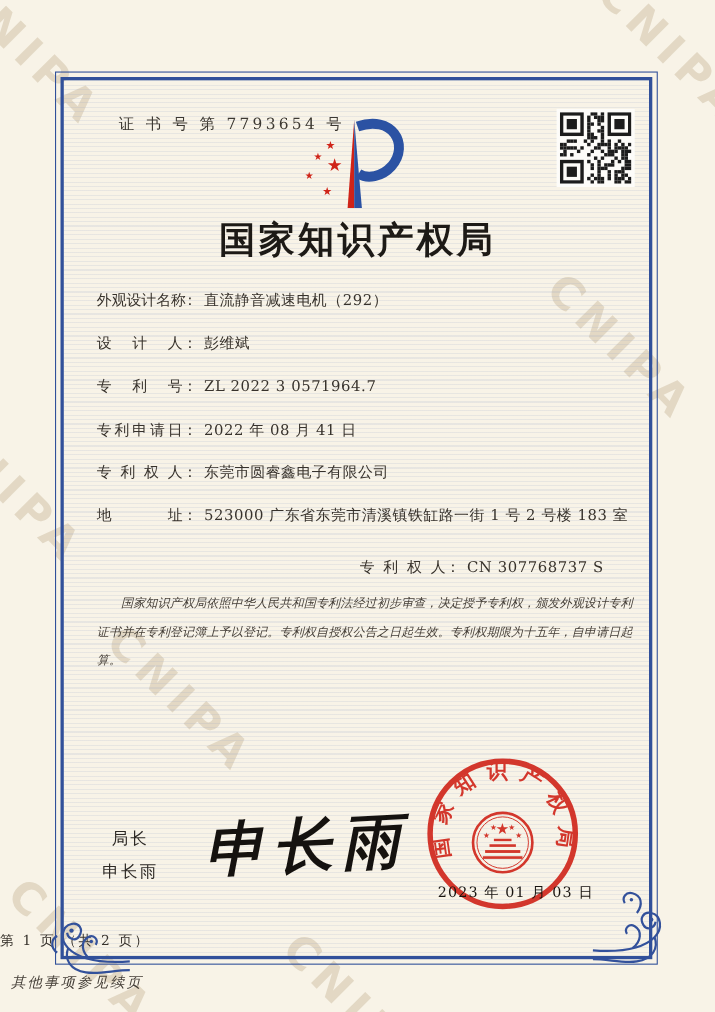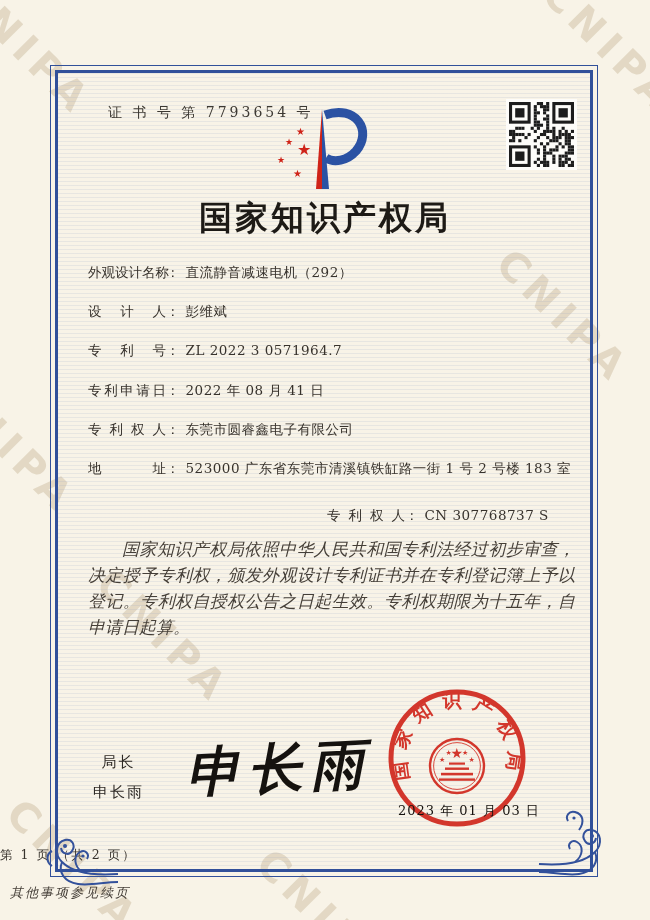--- a/index.html
+++ b/index.html
@@ -19,21 +19,21 @@
   .certno{position:absolute;left:76px;top:104px;font-size:14px;letter-spacing:3px;color:#3c3832;margin-left:32px;}
   .logo{position:absolute;left:276px;top:101px;}
   .qr{position:absolute;left:506px;top:99px;width:71px;height:71px;background:#fdfcf9;padding:3px;box-sizing:border-box;}
   .title{position:absolute;left:0;top:196px;width:650px;text-align:center;
          font-size:33px;font-weight:bold;letter-spacing:3px;color:#1d1a16;}
   .frow{position:absolute;left:88px;width:500px;font-size:13.5px;color:#37322c;white-space:nowrap;}
   .flabel{display:inline-block;width:78px;text-align:justify;text-align-last:justify;vertical-align:bottom;}
   .fcolon::after{content:"\FF1A";}
   .fvalue{margin-left:6px;letter-spacing:0.5px;}
   .group2{position:absolute;left:239px;top:0;}
-  .paras{position:absolute;left:88px;top:536px;width:487px;font-size:17px;line-height:26px;
+  .paras{position:absolute;left:88px;top:536px;width:487px;font-size:11px;line-height:26px;
          text-align:justify;color:#453f38;font-style:italic;}
   .paras p{margin:0;text-indent:2em;}
   .sigblock{position:absolute;left:93px;top:747px;font-size:15px;color:#2c2824;line-height:30px;letter-spacing:2px;text-align:center;}
   .autograph{position:absolute;left:186px;top:733px;font-size:54px;font-weight:bold;font-style:italic;
          letter-spacing:8px;color:#15120f;transform:rotate(-3deg);white-space:nowrap;}
   .seal{position:absolute;left:387px;top:688px;width:140px;height:140px;opacity:0.92;mix-blend-mode:multiply;z-index:3;}
   .sealdate{position:absolute;left:398px;top:802px;width:130px;font-size:13px;letter-spacing:1px;
          color:#17130f;z-index:4;white-space:nowrap;}
   .pagenum{position:absolute;left:0;top:847px;width:650px;font-size:12.5px;
          letter-spacing:2px;color:#37322c;}

